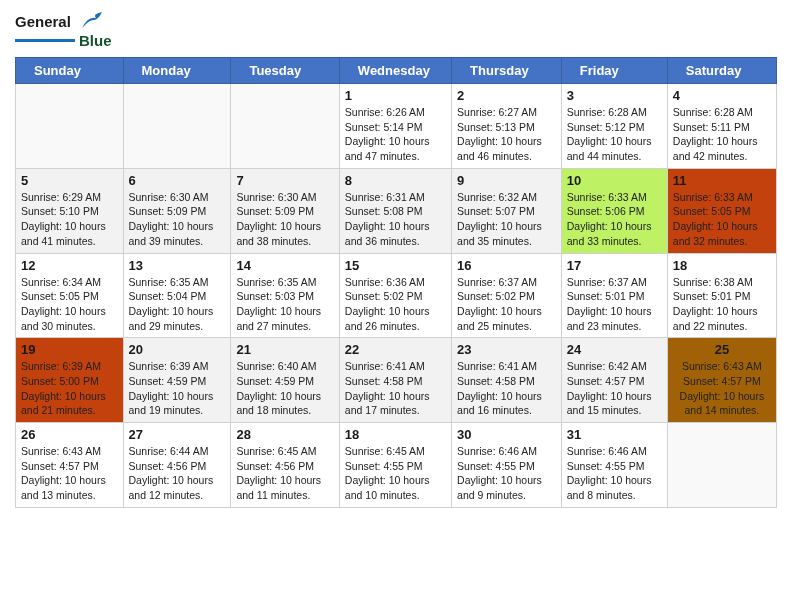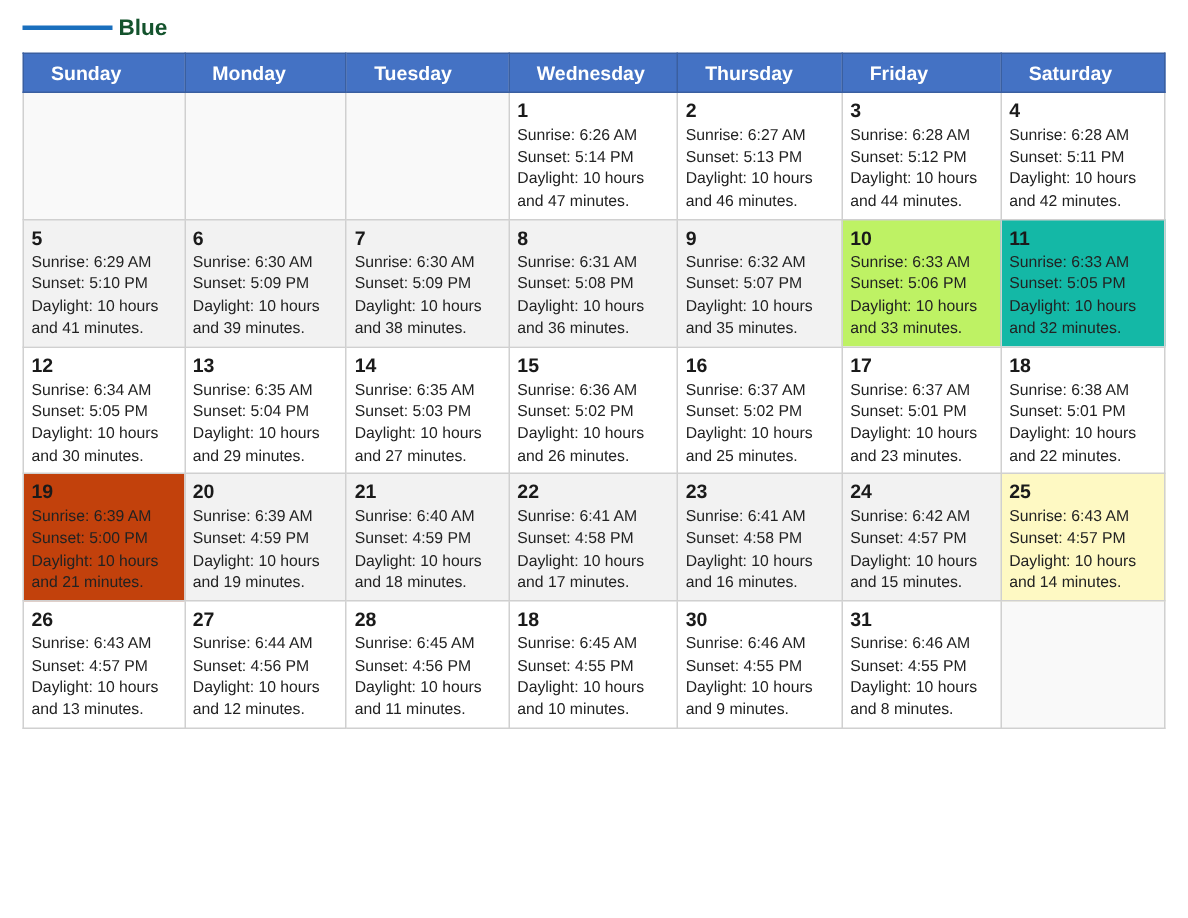--- a/index.html
+++ b/index.html
@@ -77,20 +77,26 @@
       display: flex;
       flex-direction: column;
     }
   </style>
 </head>
 <body>
 
 <div class="header-area">
   <div class="logo-wrapper">
     <div class="logo-block">
+      <div style="display:flex;align-items:center;gap:3px;">
+        <span style="font-size:15px;font-weight:bold;color:#1a1a1a;">General</span>
+        <svg width="30" height="22" viewBox="0 0 30 22">
+          <path d="M8 18 Q14 6 22 8 Q18 4 28 2 Q24 10 20 10 Q16 10 12 14Z" fill="#1a6fbd"></path>
+        </svg>
+      </div>
       <div style="display:flex;align-items:center;gap:0;">
         <div style="width:60px;height:3px;background:#1a6fbd;margin-right:4px;"></div>
         <span style="font-size:15px;font-weight:bold;color:#14532d;">Blue</span>
       </div>
     </div>
   </div>
   <div class="title-area">
     <div class="main-title"></div>
     <div class="subtitle"></div>
   </div>
@@ -178,21 +184,21 @@
 Daylight: 10 hours
 and 35 minutes.</div>
         </td>
         <td style="background: #bef264;">
           <div class="day-number">10</div>
           <div class="day-info" style="white-space: pre-line;">Sunrise: 6:33 AM
 Sunset: 5:06 PM
 Daylight: 10 hours
 and 33 minutes.</div>
         </td>
-        <td style="background: #14b8a6; margin-top: 40px;">
+        <td style="background: #c2410c; margin-top: 40px;">
           <div class="day-number">11</div>
           <div class="day-info" style="white-space: pre-line;">Sunrise: 6:33 AM
 Sunset: 5:05 PM
 Daylight: 10 hours
 and 32 minutes.</div>
         </td>
       </tr>
       <tr>
         <td>
           <div class="day-number">12</div>
@@ -280,21 +286,21 @@
 Daylight: 10 hours
 and 16 minutes.</div>
         </td>
         <td style="background: rgb(242, 242, 242);">
           <div class="day-number">24</div>
           <div class="day-info" style="white-space: pre-line;">Sunrise: 6:42 AM
 Sunset: 4:57 PM
 Daylight: 10 hours
 and 15 minutes.</div>
         </td>
-        <td style="background: #fef9c3;">
+        <td style="background: #a16207; text-align: center;">
           <div class="day-number">25</div>
           <div class="day-info" style="white-space: pre-line;">Sunrise: 6:43 AM
 Sunset: 4:57 PM
 Daylight: 10 hours
 and 14 minutes.</div>
         </td>
       </tr>
       <tr>
         <td>
           <div class="day-number">26</div>

